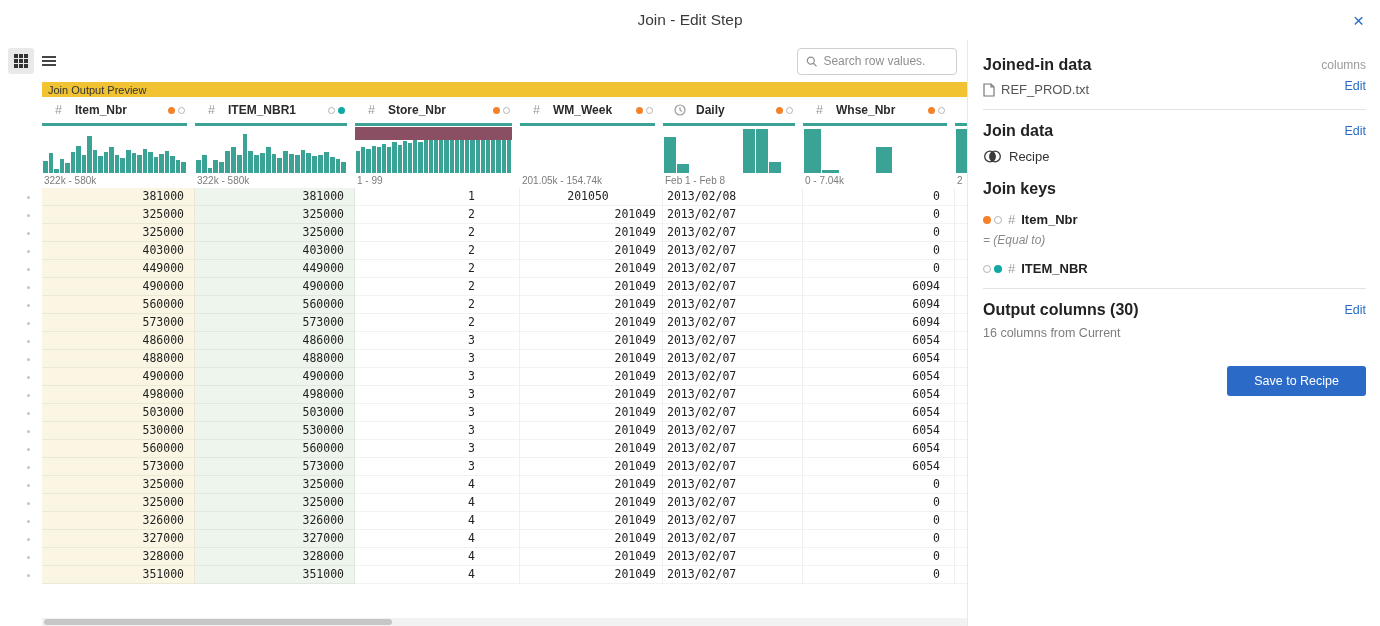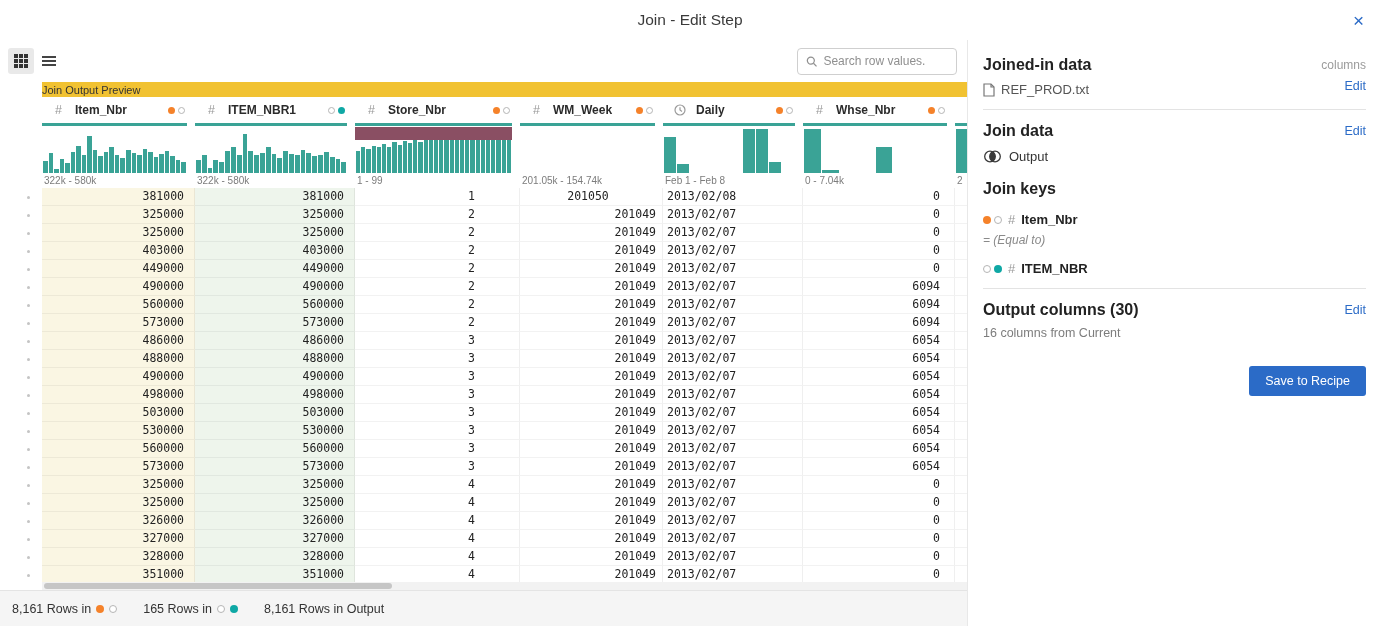--- a/index.html
+++ b/index.html
@@ -19,21 +19,21 @@
 .viewbtn.active{background:#e9e9e9}
 .spacer{flex:1}
 .search{display:flex;align-items:center;border:1px solid #cfcfcf;border-radius:4px;height:27px;width:160px;padding:0 8px;background:#fff}
 .search input{border:none;outline:none;font-size:12px;color:#444;width:100%;margin-left:6px;font-family:"Liberation Sans",sans-serif}
 .search input::placeholder{color:#8f8f8f}
 .tablearea{flex:1;display:flex;min-height:0}
 .gutter{width:42px;flex:0 0 42px;padding-top:106px;background:#fff}
 .gdot{height:18px;display:flex;align-items:center;justify-content:flex-end;padding-right:12px}
 .gdot i{width:3px;height:3px;border-radius:50%;background:#c4c4c4;display:block}
 .tcontent{flex:1;display:flex;flex-direction:column;min-width:0;overflow:hidden}
-.banner{height:15px;flex:0 0 15px;background:var(--banner);font-size:11px;color:#333;display:flex;align-items:center;}
+.banner{height:15px;flex:0 0 15px;background:var(--banner);font-size:11px;color:#333;display:flex;align-items:center;padding-left:6px}
 .cols{flex:1;display:flex;min-height:0;overflow:hidden}
 .col{flex:0 0 auto;display:flex;flex-direction:column;min-height:0}
 .colhead{height:26px;flex:0 0 26px;display:flex;align-items:center;padding:0 6px 0 10px}
 .typeicon{color:#9a9a9a;font-size:12.5px;width:13px;text-align:center;display:flex;align-items:center;justify-content:center}
 .colname{font-weight:bold;font-size:12px;color:#2b2b2b;margin-left:10px;white-space:nowrap}
 .dots{margin-left:auto;display:flex;gap:3px;align-items:center;padding-right:4px}
 .dot{width:7px;height:7px;border-radius:50%;display:inline-block}
 .dot.orange{background:var(--orange)}
 .dot.teal{background:var(--tealdot)}
 .dot.outline{background:#fff;border:1px solid #b5b5b5}
@@ -63,21 +63,21 @@
 .keyshead{margin-top:16px}
 .keyrow{display:flex;align-items:center;gap:6px;margin-top:14px}
 .keydots{display:flex;gap:3px;align-items:center}
 .keyrow .dot{width:8px;height:8px}
 .keyhash{color:#9a9a9a;font-size:13px}
 .keyname{font-weight:bold;font-size:13px;color:#222}
 .keyop{font-style:italic;color:#8a8a8a;font-size:12px;margin-top:6px}
 .outcols{margin-top:2px}
 .pgray{color:#7d7d7d;font-size:12.5px;margin-top:7px}
 .btnrow{display:flex;justify-content:flex-end;margin-top:26px}
-.savebtn{background:var(--accent);color:#fff;border:none;border-radius:3px;font-size:12.5px;padding:8px 16px;cursor:pointer;font-family:"Liberation Sans",sans-serif}
+.savebtn{background:var(--accent);color:#fff;border:none;border-radius:3px;font-size:12.5px;padding:8px 27px;cursor:pointer;font-family:"Liberation Sans",sans-serif}
 </style>
 </head>
 <body>
 
 <div class="app">
   <div class="titlebar">
     <div class="title">Join - Edit Step</div>
     <div class="close">×</div>
   </div>
   <div class="body">
@@ -553,35 +553,20 @@
                   <div class="cell ar" style="padding-right: 6px;"></div>
                   <div class="cell ar" style="padding-right: 6px;"></div>
                 </div>
               </div>
             </div>
           <div class="hscroll">
             <div class="thumb"></div>
           </div>
         </div>
       </div>
-      <div class="statusbar" id="statusbar">
-          <span class="sitem">
-            <span class="stext">8,161 Rows in</span>
-            <span class="dot orange"></span>
-            <span class="dot outline"></span>
-          </span>
-          <span class="sitem">
-            <span class="stext">165 Rows in</span>
-            <span class="dot outline"></span>
-            <span class="dot teal"></span>
-          </span>
-          <span class="sitem">
-            <span class="stext">8,161 Rows in Output</span>
-          </span>
-        </div>
     </div>
     <aside class="panel">
       <div class="prow">
         <span class="ptitle">Joined-in data</span>
         <span class="preq">columns</span>
       </div>
       <div class="prow">
         <span class="pfile">
           <svg width="12" height="14" viewBox="0 0 12 14">
             <path d="M1 1 h7 l3 3 v9 h-10 z" fill="none" stroke="#777" stroke-width="1.2"></path>
@@ -600,21 +585,21 @@
         <svg width="19" height="13" viewBox="0 0 19 13">
           <defs>
               <clipPath id="cl">
                 <circle cx="7" cy="6.5" r="5.3"></circle>
               </clipPath>
             </defs>
           <circle cx="7" cy="6.5" r="5.3" fill="none" stroke="#3a3a3a" stroke-width="1.3"></circle>
           <circle cx="12" cy="6.5" r="5.3" fill="none" stroke="#3a3a3a" stroke-width="1.3"></circle>
           <circle cx="12" cy="6.5" r="5.3" fill="#3a3a3a" clip-path="url(#cl)"></circle>
         </svg>
-        <span>Output</span>
+        <span>Recipe</span>
       </div>
       <div class="ptitle keyshead">Join keys</div>
       <div class="keyrow">
         <span class="keydots" id="leftKeyDots">
             <span class="dot orange"></span>
             <span class="dot outline"></span>
           </span>
         <span class="keyhash">#</span>
         <span class="keyname">Item_Nbr</span>
       </div>

